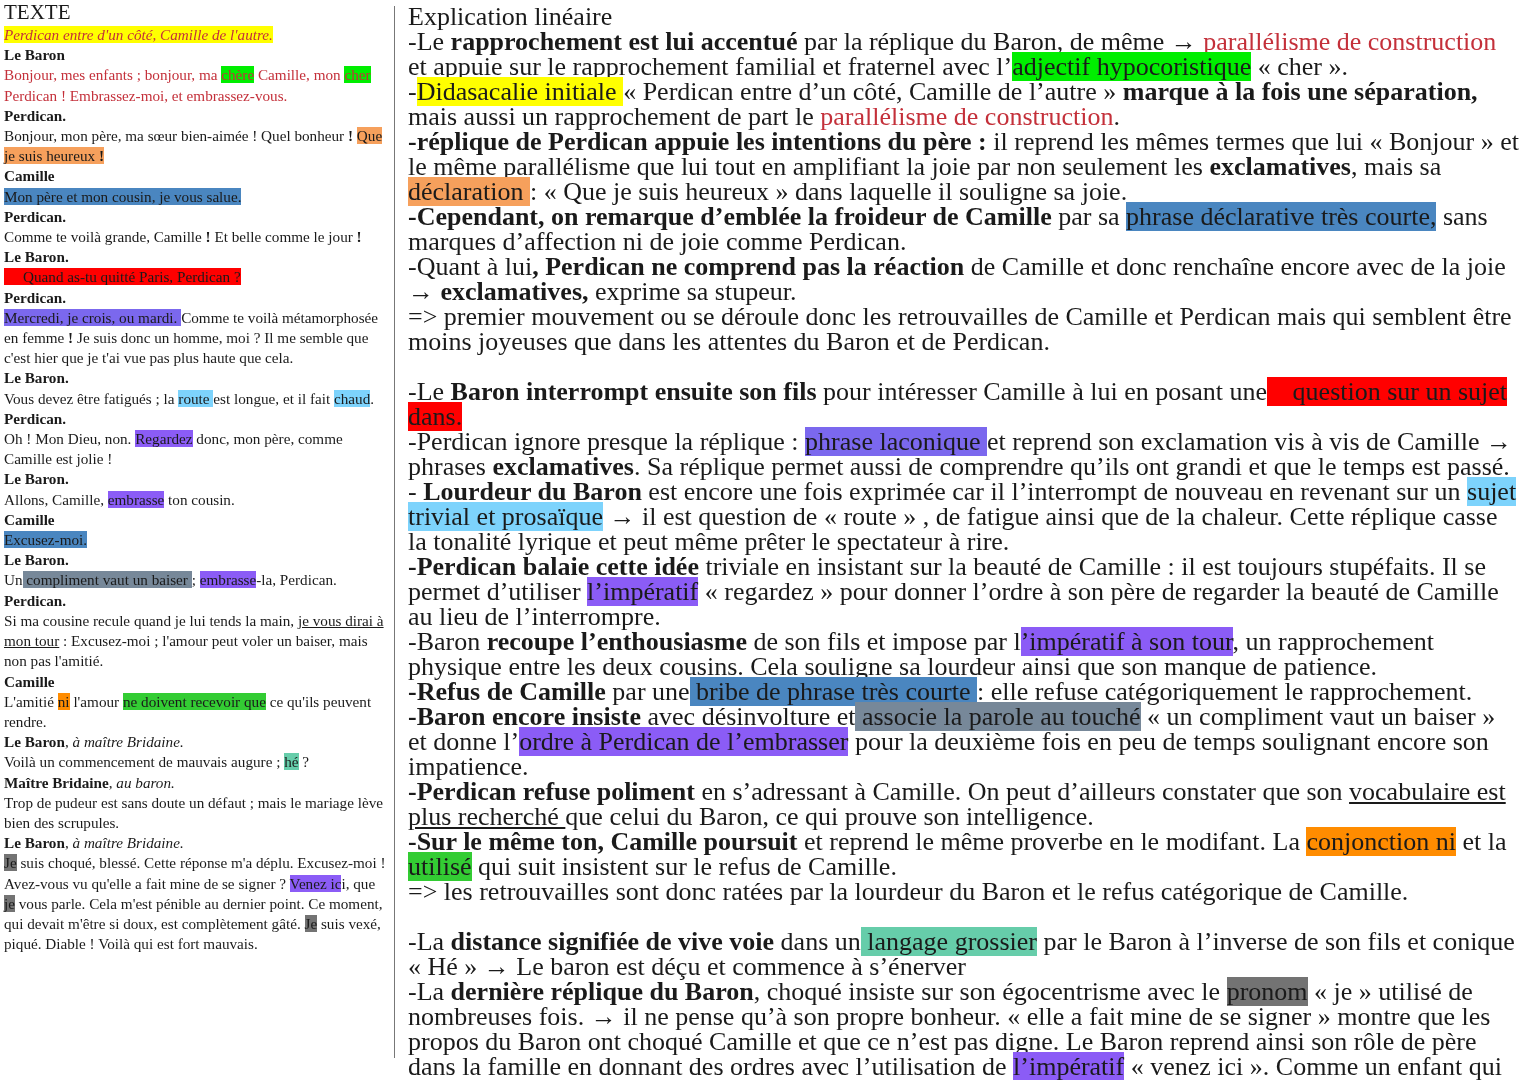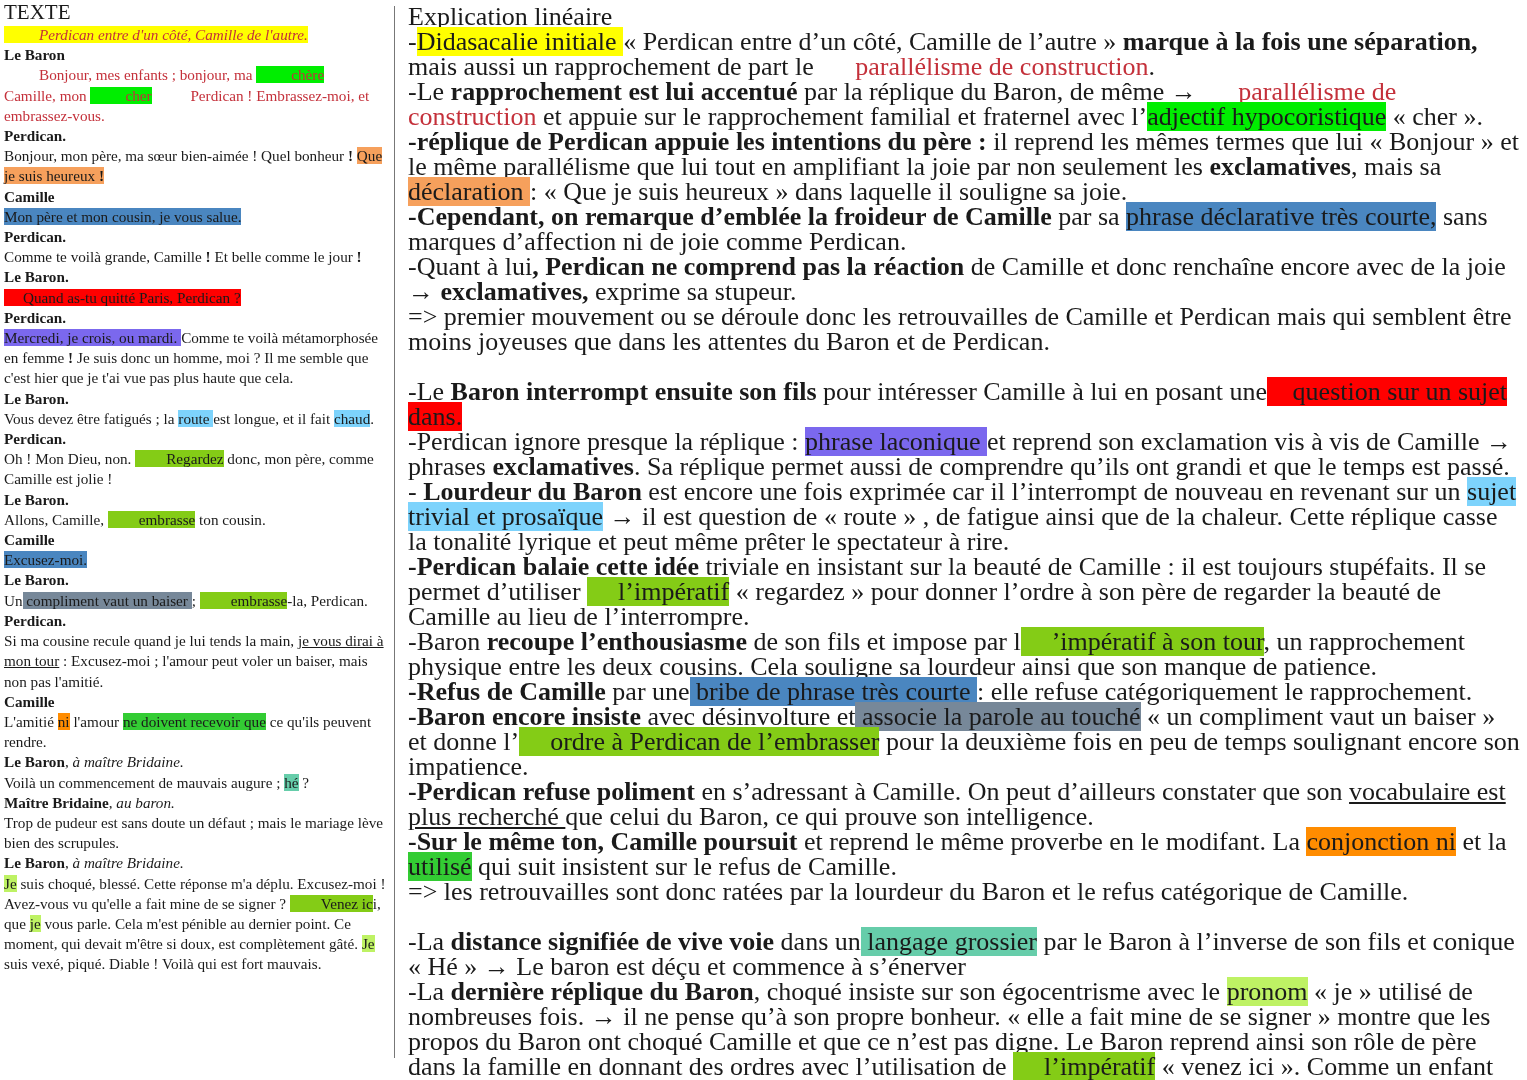--- a/index.html
+++ b/index.html
@@ -16,35 +16,35 @@
     position: absolute; left: 394px; top: 6px; width: 1px; height: 1052px; background: #777;
   }
   .right {
     position: absolute; left: 408px; top: 4px; width: 1112px;
     font-size: 26px; line-height: 25px;
   }
   .p { margin: 0; }
   .b { font-weight: bold; }
   .i { font-style: italic; }
   .u { text-decoration: underline; }
-  .red { color: #c4303a; padding-left: 35px; }
+  .red { color: #c4303a; }
   .gap { height: 25px; }
   .hl-yellow { background: #ffff00; }
   .hl-green { background: #00ee00; }
   .hl-green2 { background: #33cc33; }
   .hl-orange { background: #f6a05c; }
   .hl-orange2 { background: #ff8c00; }
   .hl-blue { background: #4a86c0; }
   .hl-red { background: #ff0000; padding-left: 19px; }
   .hl-purple { background: #7b68ee; }
   .hl-turq { background: #7dd3fc; }
-  .hl-pink { background: #84cc16; padding-left: 31px; }
+  .hl-pink { background: #8b5cf6; }
   .hl-slate { background: #778899; text-align: center; }
   .hl-teal { background: #66cdaa; }
-  .hl-grey { background: #bef264; }
+  .hl-grey { background: #737373; }
 </style>
 </head>
 <body>
 
 <div class="left">
   <div class="title">TEXTE</div>
   <div class="p i red hl-yellow" style="display:inline;">Perdican entre d'un côté, Camille de l'autre.</div>
   <div id="left-lines">
       <div class="p"><span class="b">Le Baron</span></div>
       <div class="p"><span class="red">Bonjour, mes enfants ; bonjour, ma </span><span class="red hl-green">chère</span><span class="red"> Camille, mon </span><span class="red hl-green">cher</span><span class="red"> Perdican ! Embrassez-moi, et embrassez-vous.</span></div>
@@ -79,22 +79,22 @@
       <div class="p"><span class="b">Le Baron</span><span>, </span><span class="i">à maître Bridaine.</span></div>
       <div class="p"><span class="hl-grey">Je</span><span> suis choqué, blessé. Cette réponse m'a déplu. Excusez-moi ! Avez-vous vu qu'elle a fait mine de se signer ? </span><span class="hl-pink">Venez ic</span><span>i, que </span><span class="hl-grey">je</span><span> vous parle. Cela m'est pénible au dernier point. Ce moment, qui devait m'être si doux, est complètement gâté. </span><span class="hl-grey">Je</span><span> suis vexé, piqué. Diable ! Voilà qui est fort mauvais.</span></div>
     </div>
 </div>
 
 <div class="divider"></div>
 
 <div class="right">
   <div class="p">Explication linéaire</div>
   <div id="right-paras">
+      <div class="p"><span>-Le </span><span class="b">rapprochement est lui accentué</span><span> par la réplique du Baron, de même → </span><span class="red">parallélisme de construction</span><span> et appuie sur le rapprochement familial et fraternel avec l’</span><span class="hl-green">adjectif hypocoristique</span><span> « cher ».</span></div>
       <div class="p"><span>-</span><span class="hl-yellow">Didasacalie initiale </span><span>« Perdican entre d’un côté, Camille de l’autre » </span><span class="b">marque à la fois une séparation,</span><span> mais aussi un rapprochement de part le </span><span class="red">parallélisme de construction</span><span>.</span></div>
-      <div class="p"><span>-Le </span><span class="b">rapprochement est lui accentué</span><span> par la réplique du Baron, de même → </span><span class="red">parallélisme de construction</span><span> et appuie sur le rapprochement familial et fraternel avec l’</span><span class="hl-green">adjectif hypocoristique</span><span> « cher ».</span></div>
       <div class="p"><span class="b">-réplique de Perdican appuie les intentions du père :</span><span> il reprend les mêmes termes que lui « Bonjour » et le même parallélisme que lui tout en amplifiant la joie par non seulement les </span><span class="b">exclamatives</span><span>, mais sa </span><span class="hl-orange">déclaration </span><span>: « Que je suis heureux » dans laquelle il souligne sa joie.</span></div>
       <div class="p"><span class="b">-Cependant, on remarque d’emblée la froideur de Camille</span><span> par sa </span><span class="hl-blue">phrase déclarative très courte,</span><span> sans marques d’affection ni de joie comme Perdican.</span></div>
       <div class="p"><span>-Quant à lui</span><span class="b">, Perdican ne comprend pas la réaction</span><span> de Camille et donc renchaîne encore avec de la joie → </span><span class="b">exclamatives,</span><span> exprime sa stupeur.</span></div>
       <div class="p"><span>=&gt; premier mouvement ou se déroule donc les retrouvailles de Camille et Perdican mais qui semblent être moins joyeuses que dans les attentes du Baron et de Perdican.</span></div>
       <div class="gap"></div>
       <div class="p"><span>-Le </span><span class="b">Baron interrompt ensuite son fils</span><span> pour intéresser Camille à lui en posant une</span><span class="hl-red"> question sur un sujet dans.</span></div>
       <div class="p"><span>-Perdican ignore presque la réplique : </span><span class="hl-purple">phrase laconique </span><span>et reprend son exclamation vis à vis de Camille → phrases </span><span class="b">exclamatives</span><span>. Sa réplique permet aussi de comprendre qu’ils ont grandi et que le temps est passé.</span></div>
       <div class="p"><span>- </span><span class="b">Lourdeur du Baron</span><span> est encore une fois exprimée car il l’interrompt de nouveau en revenant sur un </span><span class="hl-turq">sujet trivial et prosaïque</span><span> → il est question de « route » , de fatigue ainsi que de la chaleur. Cette réplique casse la tonalité lyrique et peut même prêter le spectateur à rire.</span></div>
       <div class="p"><span class="b">-Perdican balaie cette idée</span><span> triviale en insistant sur la beauté de Camille : il est toujours stupéfaits. Il se permet d’utiliser </span><span class="hl-pink">l’impératif</span><span> « regardez » pour donner l’ordre à son père de regarder la beauté de Camille au lieu de l’interrompre.</span></div>
       <div class="p"><span>-Baron </span><span class="b">recoupe l’enthousiasme</span><span> de son fils et impose par l</span><span class="hl-pink">’impératif à son tour</span><span>, un rapprochement physique entre les deux cousins. Cela souligne sa lourdeur ainsi que son manque de patience.</span></div>

